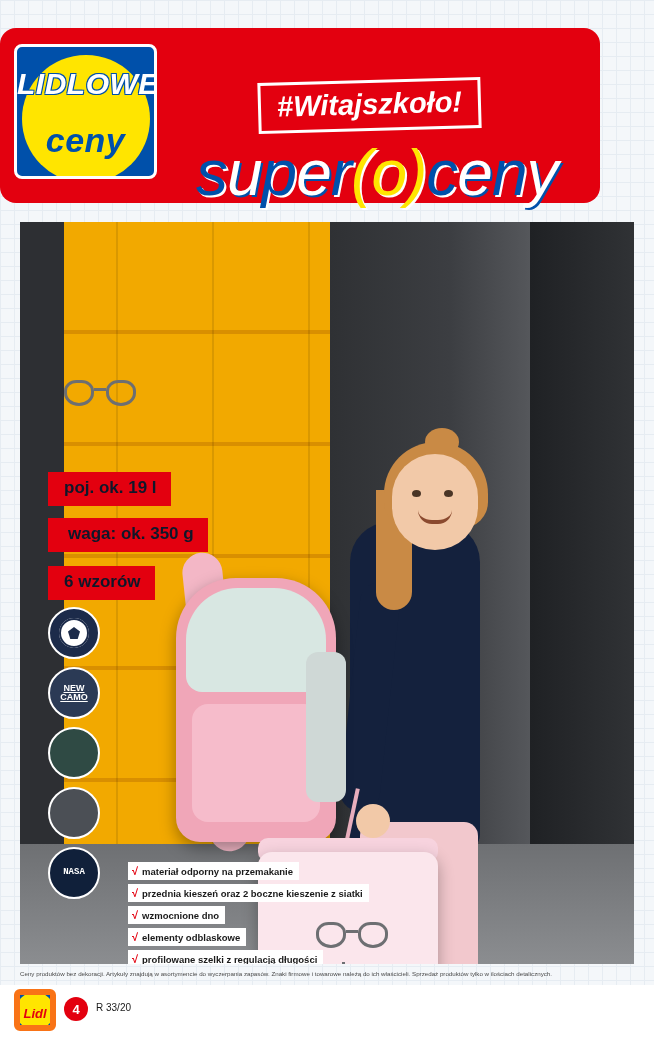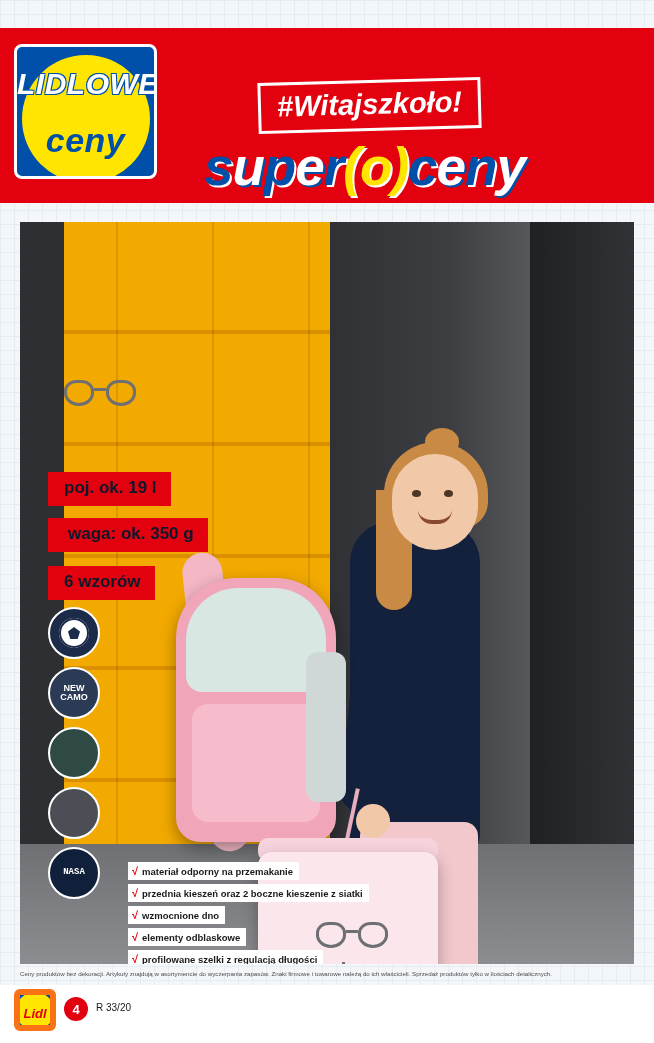--- a/index.html
+++ b/index.html
@@ -13,22 +13,23 @@
     position: relative;
     width: 654px; height: 1043px;
     background:
       repeating-linear-gradient(to right, #e6ecf2 0 1px, transparent 1px 14px),
       repeating-linear-gradient(to bottom, #e6ecf2 0 1px, transparent 1px 14px),
       #f4f7fa;
   }
 
   
   .header {
-    position: absolute; left: 0; top: 28px; width: 654px; height: 175px;
+    position: absolute; left: 0; top: 28px; width: 600px; height: 175px;
     background: #e3000f;
+    border-radius: 16px;
   }
   .logo-badge {
     position: absolute; left: 14px; top: 16px; width: 143px; height: 135px;
     background: #0050aa;
     border-radius: 8px;
     border: 3px solid #ffffff;
     overflow: hidden;
   }
   .logo-badge .sun {
     position: absolute; left: 50%; top: 56%;
@@ -56,22 +57,22 @@
     padding: 5px 16px 7px 16px;
     transform: rotate(-1.6deg);
     background: transparent;
   }
   .slogan-box .hash { color: #ffffff; }
   .slogan-box .txt {
     font-size: 29px; font-weight: bold; font-style: italic; color: #ffffff;
     white-space: nowrap;
   }
   .superoceny {
-    position: absolute; left: 204px; top: 108px;
-    font-size: 53px; font-weight: bold; font-style: italic;
+    position: absolute; left: 196px; top: 108px;
+    font-size: 64px; font-weight: normal; font-style: italic;
     letter-spacing: -1px;
     white-space: nowrap;
   }
 
   
   .photo {
     position: absolute; left: 20px; top: 222px; width: 614px; height: 742px;
     overflow: hidden;
     background: linear-gradient(180deg,#3a3c40 0%, #4a4c50 45%, #6b6d70 100%);
   }
@@ -246,21 +247,21 @@
   .pattern.p1:after {
     content:""; position:absolute; width:30px; height:30px; border-radius:50%;
     background: #ffffff;
     box-shadow: inset 0 0 0 2px #1c2b4a;
   }
   .pattern.p1:before {
     content:""; position:absolute; z-index:2; width:12px; height:12px;
     background:#1c2b4a;
     clip-path: polygon(50% 0%, 100% 38%, 81% 100%, 19% 100%, 0% 38%);
   }
-  .pattern.p2 { background: #2b3a55; }
+  .pattern.p2 { background: #2b3a55; text-decoration: underline; }
   .pattern.p3 { background: #2f4a44; }
   .pattern.p4 { background: #4b4f55; }
   .pattern.p5 { background: #10203a; font-family: Liberation Mono, monospace; }
   .pattern .lbl { position: relative; z-index: 3; }
 
   
   .features {
     position: absolute; left: 108px; top: 640px; width: 250px;
   }
   .feat {

